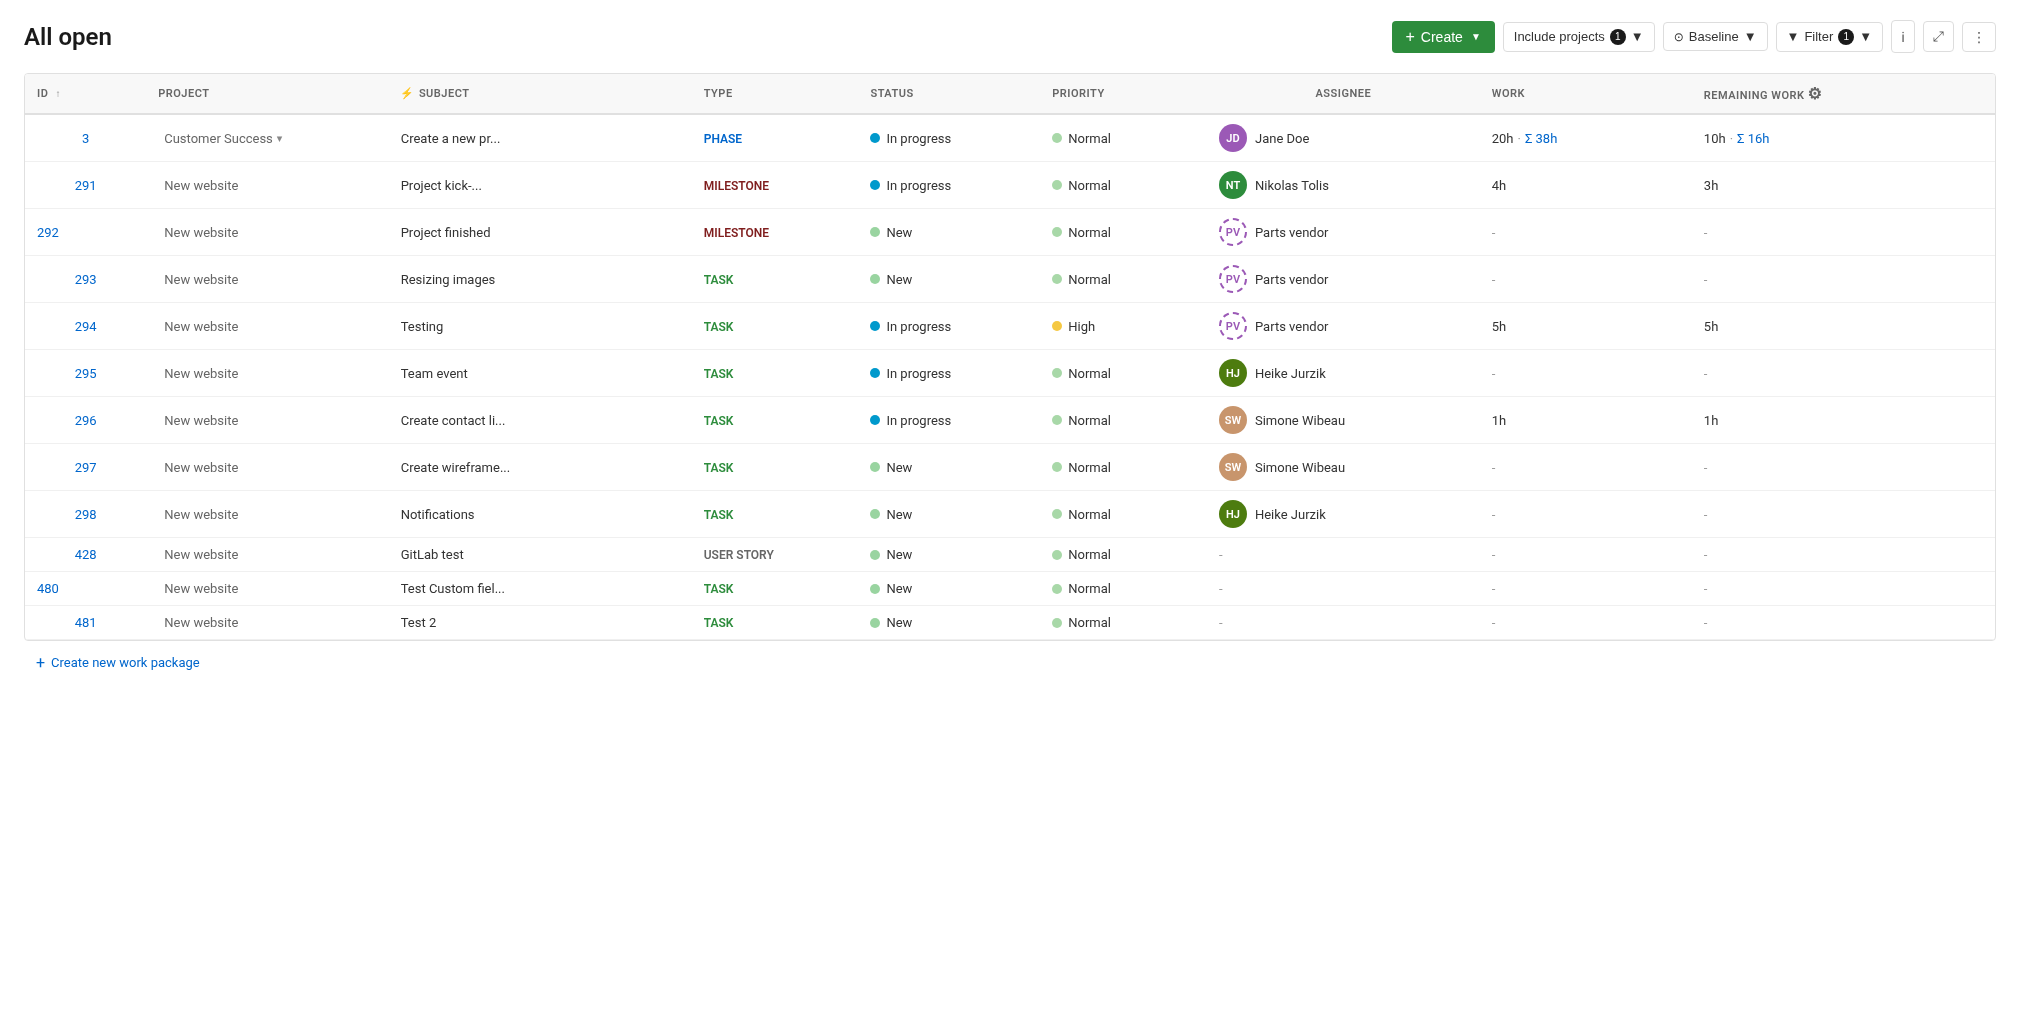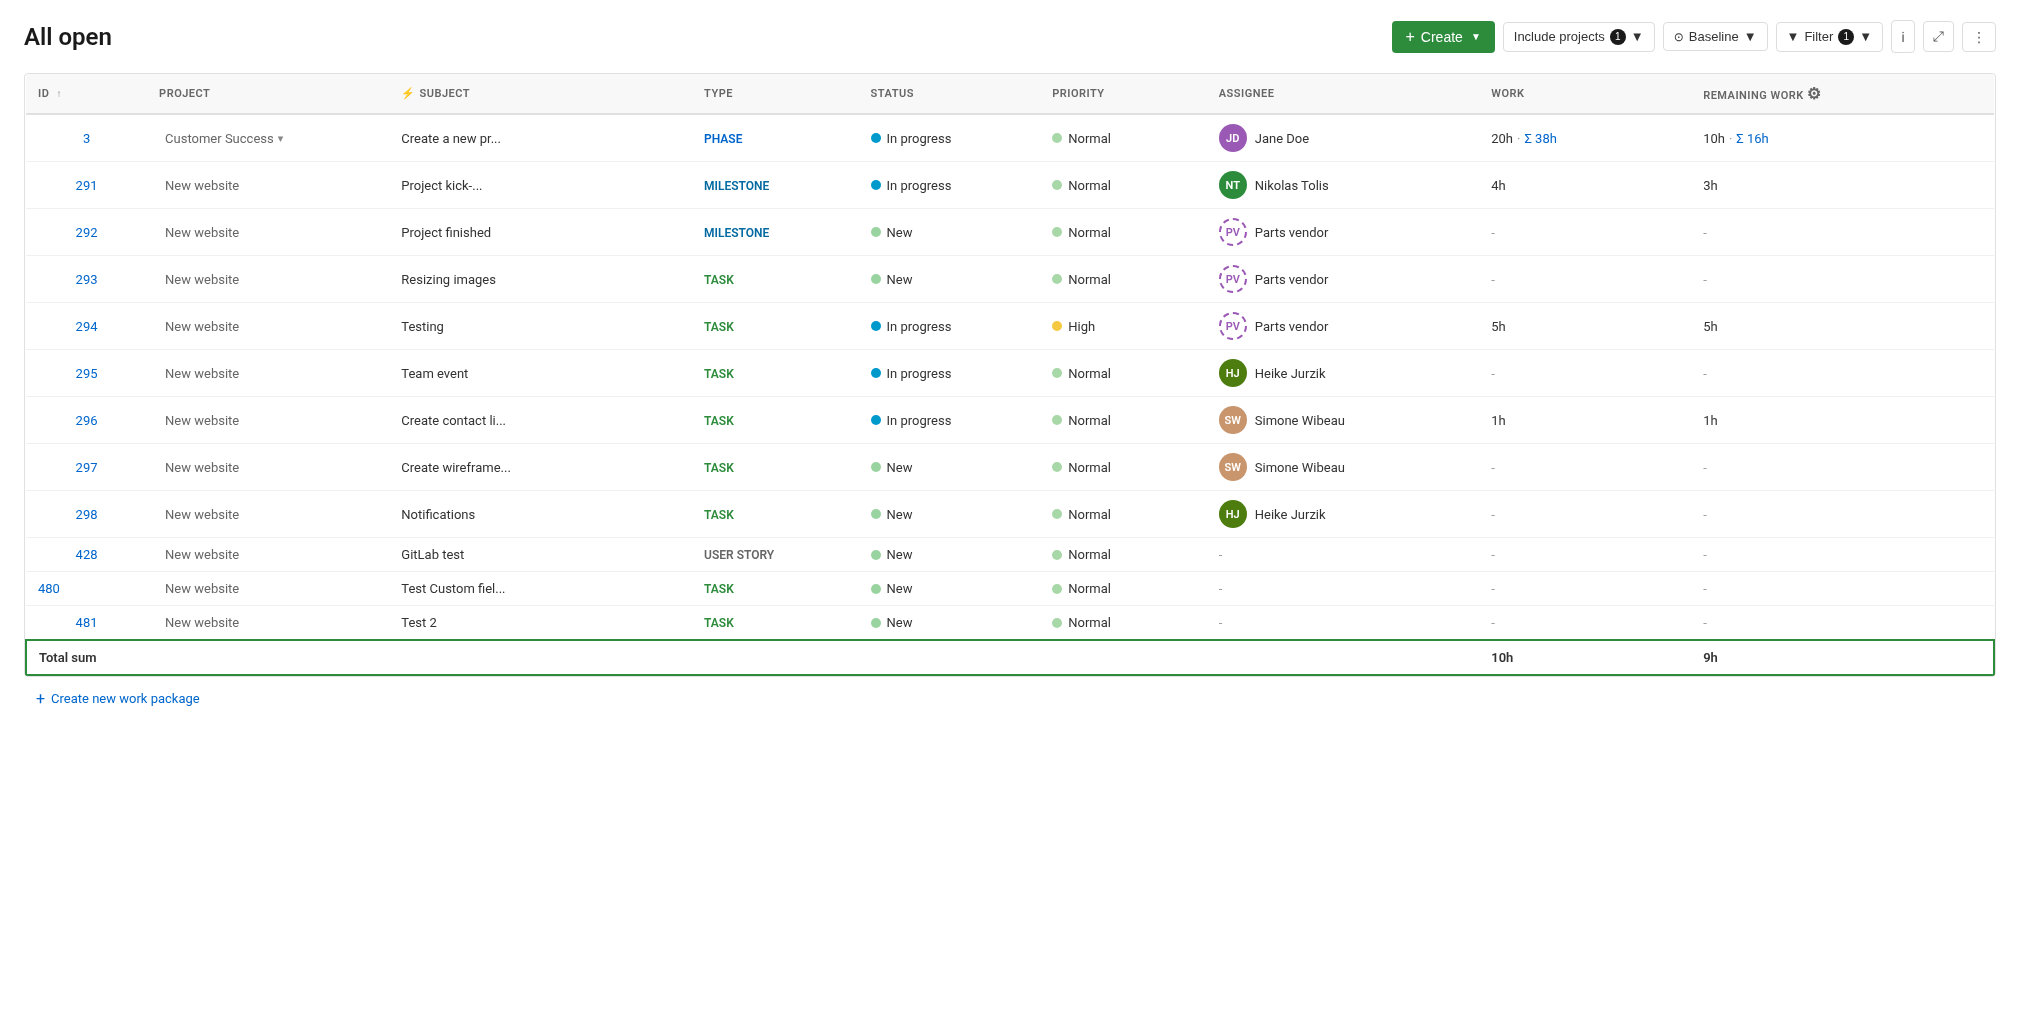--- a/index.html
+++ b/index.html
@@ -25,39 +25,39 @@
     table { width: 100%; border-collapse: collapse; }
     
     thead tr { background: #f8f8f8; border-bottom: 2px solid #e0e0e0; }
     thead th { padding: 10px 12px; text-align: left; font-size: 11px; font-weight: 600; color: #666; text-transform: uppercase; letter-spacing: 0.5px; white-space: nowrap; }
     thead th.col-id { width: 80px; }
     thead th.col-project { width: 160px; }
     thead th.col-subject { width: 200px; }
     thead th.col-type { width: 110px; }
     thead th.col-status { width: 120px; }
     thead th.col-priority { width: 110px; }
-    thead th.col-assignee { width: 180px; }
+    thead th.col-assignee { width: 180px; text-align: center; }
     thead th.col-work { width: 140px; }
     thead th.col-remaining { width: 200px; }
     
     .sort-icon { margin-left: 4px; color: #888; font-size: 10px; }
     .filter-icon { margin-right: 4px; color: #888; font-size: 11px; }
     
     tbody tr { border-bottom: 1px solid #f0f0f0; }
     tbody tr.total-row { background: #fff; border: 2px solid #2d8c3c; font-weight: 600; }
     
     tbody td { padding: 9px 12px; font-size: 13px; vertical-align: middle; }
     
     .id-link { color: #0066cc; text-decoration: none; }
     
     .project-cell { display: flex; align-items: center; gap: 4px; color: #666; margin-left: 6px; }
     .project-chevron { color: #888; font-size: 11px; cursor: pointer; }
     
     .type-phase { color: #0066cc; font-weight: 600; font-size: 12px; }
-    .type-milestone { color: #0369a1; font-weight: 600; font-size: 12px; }
+    .type-milestone { color: #7f1d1d; font-weight: 600; font-size: 12px; }
     .type-task { color: #2d8c3c; font-weight: 600; font-size: 12px; }
     .type-userstory { color: #666; font-weight: 600; font-size: 12px; }
     
     .status-cell { display: flex; align-items: center; gap: 6px; }
     .status-dot { width: 10px; height: 10px; border-radius: 50%; flex-shrink: 0; }
     .status-inprogress { background: #0099cc; }
     .status-new { background: #99d4a0; }
     
     .priority-cell { display: flex; align-items: center; gap: 6px; }
     .priority-dot { width: 10px; height: 10px; border-radius: 50%; flex-shrink: 0; }
@@ -211,21 +211,21 @@
             <td>
               <div class="assignee-cell">
                 <div class="avatar avatar-nt">NT</div>
                 <span>Nikolas Tolis</span>
               </div>
             </td>
             <td><span>4h</span></td>
             <td><span>3h</span></td>
           </tr>
           <tr>
-            <td style="text-align: center; margin-top: 28px;"><a class="id-link" href="#">292</a></td>
+            <td style="text-align: left; margin-top: 28px;"><a class="id-link" href="#">292</a></td>
             <td>
               <div class="project-cell">
                 <span>New website</span>
               </div>
             </td>
             <td>Project finished</td>
             <td><span class="type-milestone">MILESTONE</span></td>
             <td>
               <div class="status-cell">
                 <span class="status-dot status-new"></span>
@@ -494,25 +494,20 @@
             </td>
             <td>
               <div class="priority-cell">
                 <span class="priority-dot priority-normal"></span>
                 <span>Normal</span>
               </div>
             </td>
             <td class="dash">-</td>
             <td><span class="dash">-</span></td>
             <td><span class="dash">-</span></td>
-          </tr>
-          <tr class="total-row">
-            <td colspan="7" class="total-label">Total sum</td>
-            <td>10h</td>
-            <td>9h</td>
           </tr>
         </tbody>
     </table>
   </div>
 
   <a class="create-link">
     <span class="create-plus">+</span>
     <span>Create new work package</span>
   </a>
 

